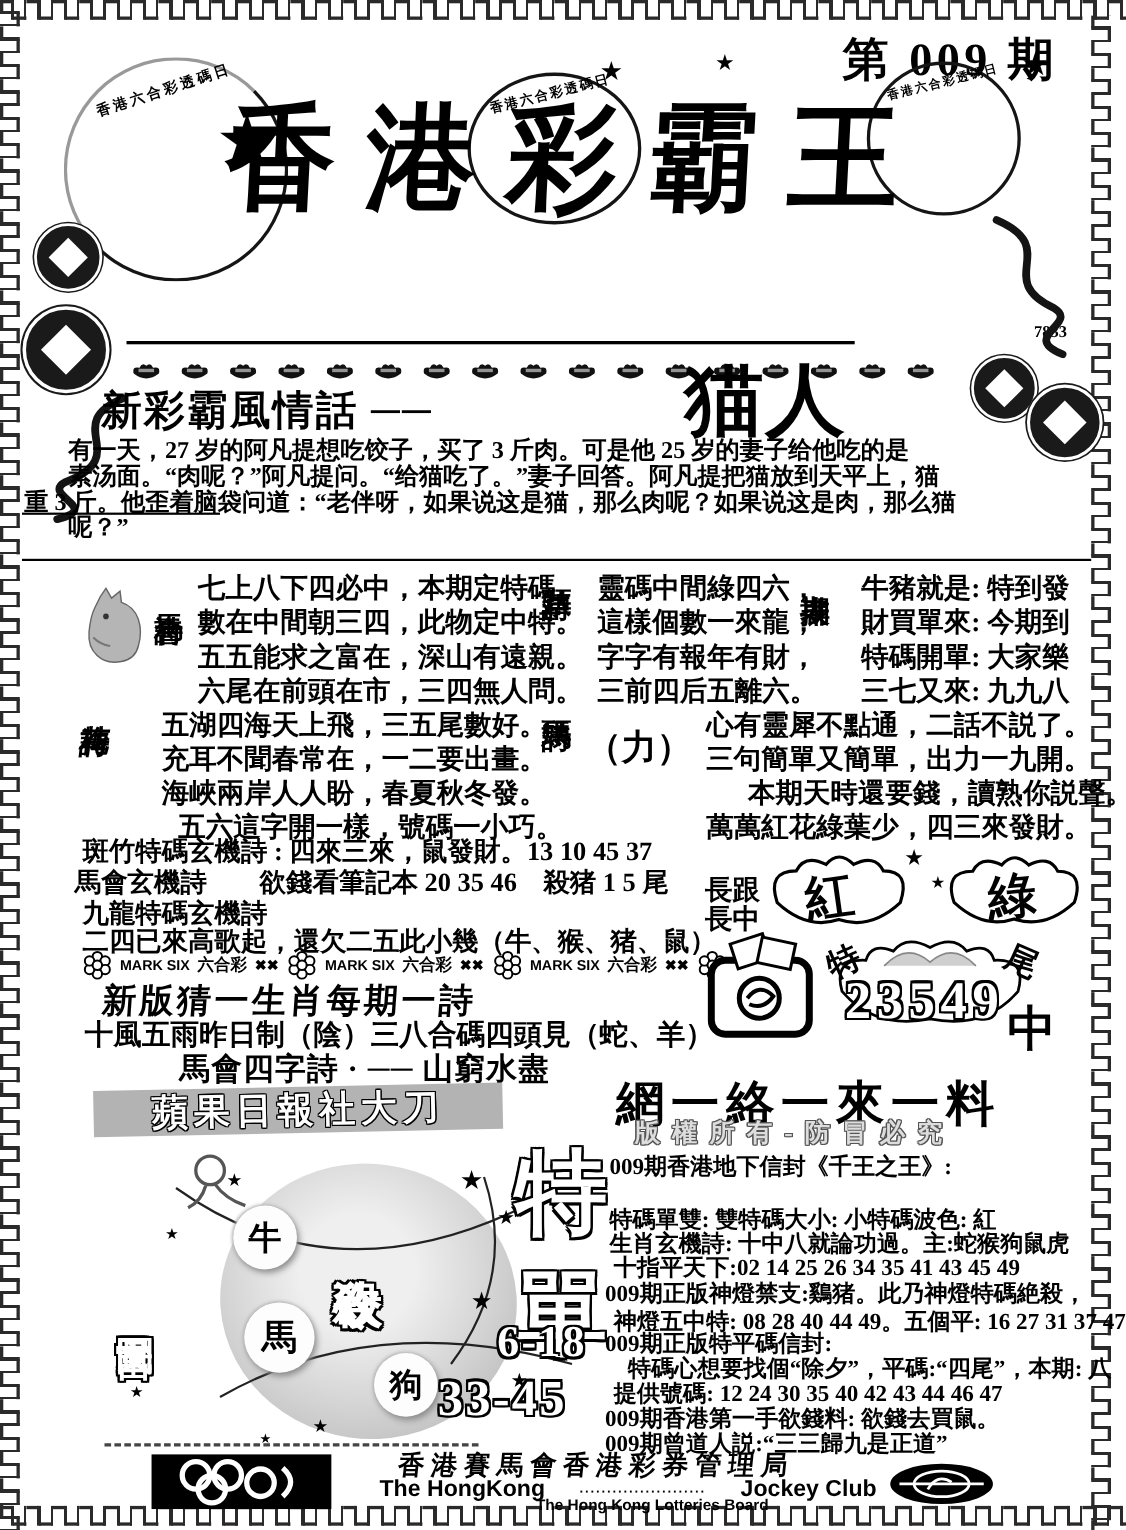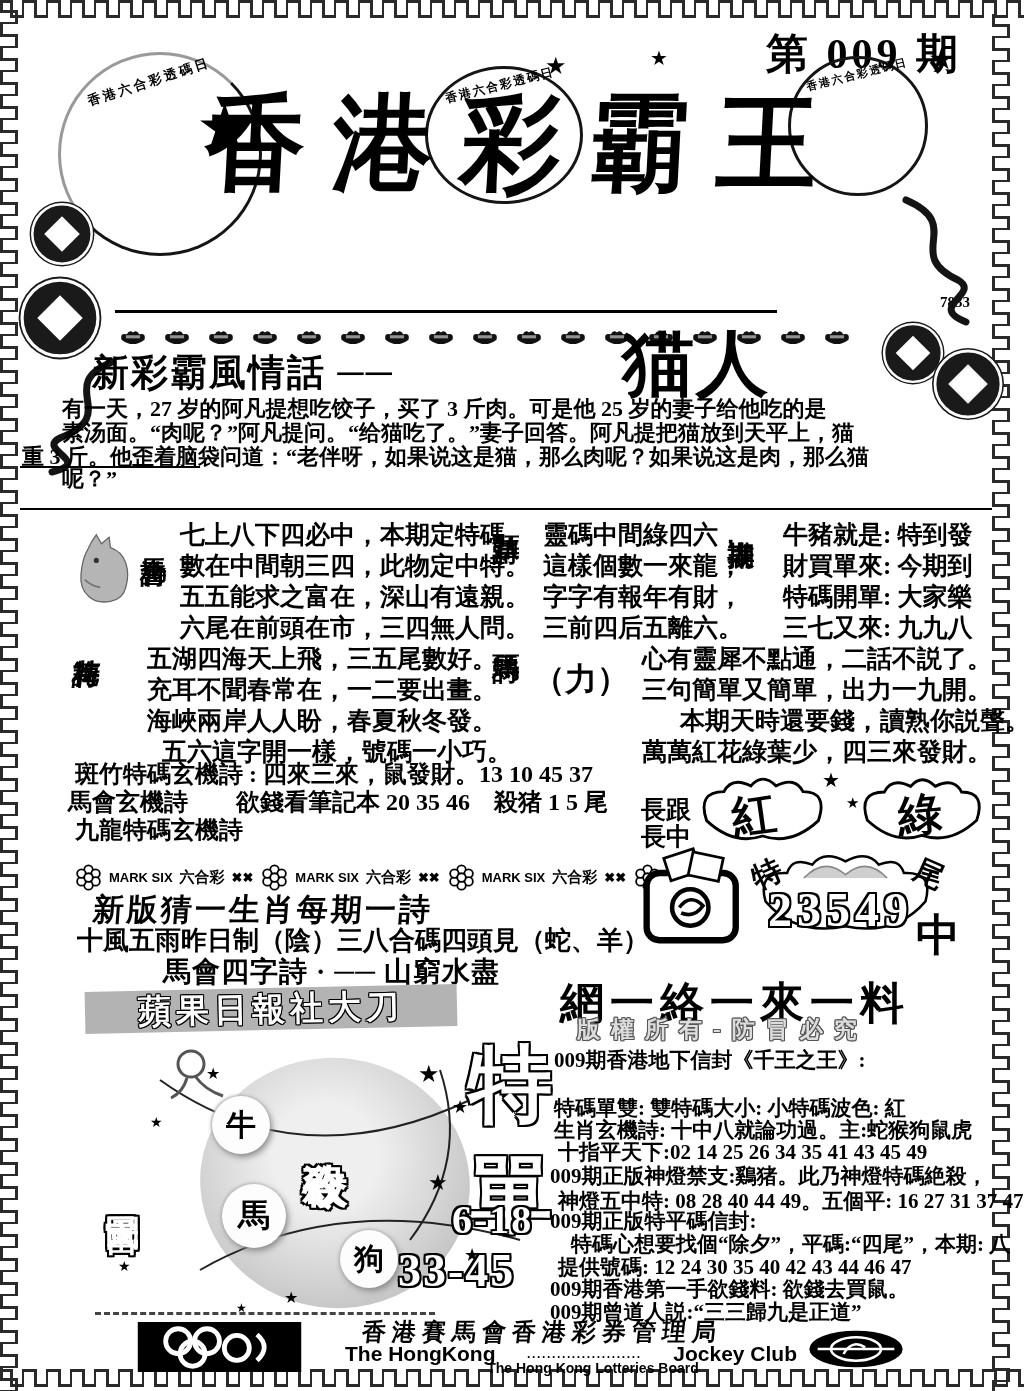--- a/index.html
+++ b/index.html
@@ -203,20 +203,21 @@
   <div class="abs vtext b9" style="left:488px;top:634px;font-size:27px;">馬頭詩</div>
   <div class="abs b9" style="left:533px;top:658px;font-size:32px;">（力）</div>
   <div class="abs poemline" style="left:642px;top:642px;">心有靈犀不點通，二話不説了。</div>
   <div class="abs poemline" style="left:642px;top:673px;">三句簡單又簡單，出力一九開。</div>
   <div class="abs poemline" style="left:668px;top:704px;margin-left:12px;">本期天時還要錢，讀熟你説聲。</div>
   <div class="abs poemline" style="left:642px;top:735px;">萬萬紅花綠葉少，四三來發財。</div>
 
   <div class="abs b7" style="left:75px;top:758px;font-size:24px;white-space:nowrap;">斑竹特碼玄機詩 : 四來三來，鼠發財。13 10 45 37</div>
   <div class="abs b7" style="left:68px;top:786px;font-size:24px;white-space:nowrap;">馬會玄機詩　　欲錢看筆記本 20 35 46　殺猪 1 5 尾</div>
   <div class="abs b7" style="left:75px;top:814px;font-size:24px;white-space:nowrap;">九龍特碼玄機詩</div>
+  <div class="abs b7" style="left:75px;top:840px;font-size:24px;white-space:nowrap;">二四已來高歌起，還欠二五此小幾（牛、猴、猪、鼠）</div>
 
   <div class="abs" style="left:75px;top:864px;display:flex;align-items:center;gap:8px;">
     <span style="display:flex;align-items:center;gap:8px;">
       <span style="display:flex;align-items:center;gap:7px;">
         <svg width="27" height="27" viewBox="0 0 24 24">
           <g fill="#fff" stroke="#000" stroke-width="1.6">
             <circle cx="12" cy="5" r="3.8"></circle>
               <circle cx="18.3" cy="8.5" r="3.8"></circle>
               <circle cx="18.3" cy="15.5" r="3.8"></circle>
             <circle cx="12" cy="19" r="3.8"></circle>

